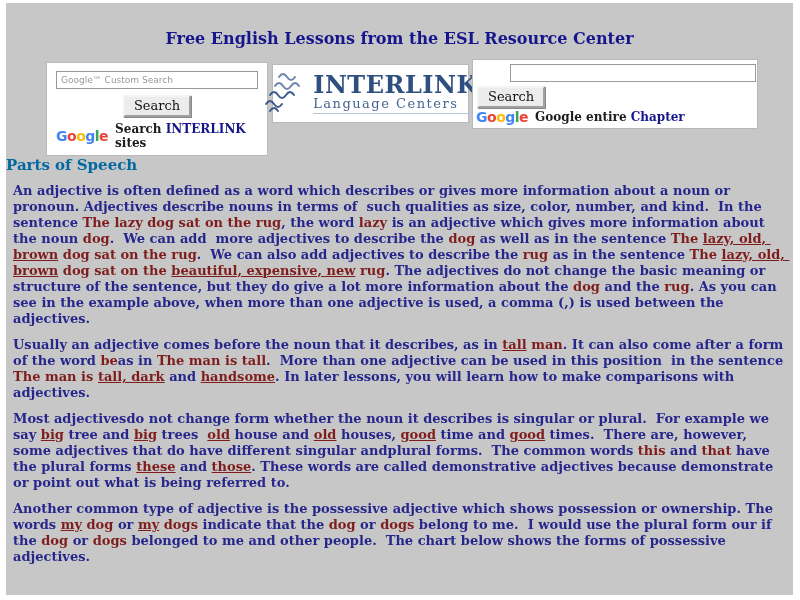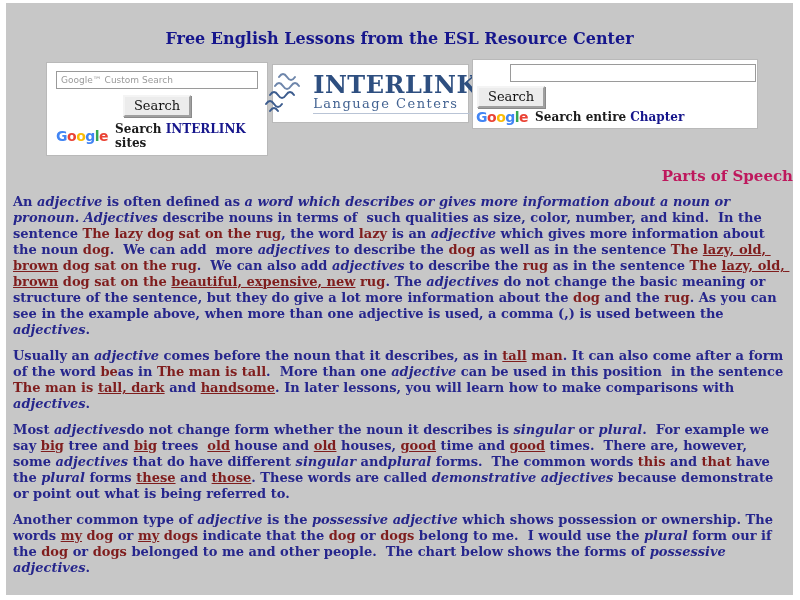--- a/index.html
+++ b/index.html
@@ -34,29 +34,29 @@
     padding:1px 9px 2px;cursor:pointer;
   }
   .sbox-left .search-btn{display:block;margin:6px auto 0;}
   .sbox-right .search-btn{display:inline-block;margin:4px 0 0 1px;}
   .caption-row{display:flex;align-items:center;margin-top:5px;gap:7px;}
   .google-logo{font-family:"DejaVu Sans",sans-serif;font-size:14px;font-weight:bold;letter-spacing:-0.5px;line-height:14px;}
   .caption{font-size:12px;font-weight:bold;color:#1c1c1c;white-space:pre-wrap;}
   .caption .navy{color:#16168c;}
   .interlink-name{font-size:24px;font-weight:bold;color:#2e4f80;line-height:24px;letter-spacing:0.5px;}
   .interlink-sub{font-size:13px;color:#436392;letter-spacing:1.5px;line-height:14px;border-bottom:1px solid #b9c4d6;padding-bottom:2px;}
-  .section-heading{margin-top:11px;text-align:right;color:#be185d;font-weight:bold;}
+  .section-heading{text-align:left;color:#0369a1;font-weight:bold;}
   .section-heading .h1{font-size:15px;line-height:19px;white-space:pre-wrap;}
   .section-heading .h2{font-size:15px;line-height:19px;white-space:pre-wrap;}
   .lesson{margin:8px 7px 0 7px;}
   .para{
     color:#26268c;font-weight:bold;font-size:13px;line-height:16px;
     margin:0 0 10px 0;white-space:pre-wrap;
   }
-  .para .it{font-style:italic;}
+  .para .it{}
   .para .red{color:#7f1d1d;}
   .para .ul{text-decoration:underline;}
   .ul{text-decoration:underline;}
 </style>
 </head>
 <body>
 
 <div class="page">
 
   <div class="site-title">Free English Lessons from the ESL Resource Center</div>
@@ -90,21 +90,21 @@
         <div class="interlink-name">INTERLINK</div>
         <div class="interlink-sub">Language Centers</div>
       </span>
     </div>
 
     <div class="wbox sbox-right">
       <input class="search-input" type="text" value="" style="">
       <button class="search-btn">Search</button>
       <div class="caption-row" style="margin-top:2px;">
         <span class="google-logo"><span style="color: rgb(66, 133, 244);">G</span><span style="color: rgb(234, 67, 53);">o</span><span style="color: rgb(251, 188, 5);">o</span><span style="color: rgb(66, 133, 244);">g</span><span style="color: rgb(52, 168, 83);">l</span><span style="color: rgb(234, 67, 53);">e</span></span>
-        <span class="caption"><span>Search entire </span><span class="navy">Chapter</span><span></span></span>
+        <span class="caption"><span>Google entire </span><span class="navy">Chapter</span><span></span></span>
       </div>
     </div>
 
   </div>
 
   <div class="section-heading">
     <div class="h1">Parts of Speech</div>
   </div>
 
   <div class="lesson">

